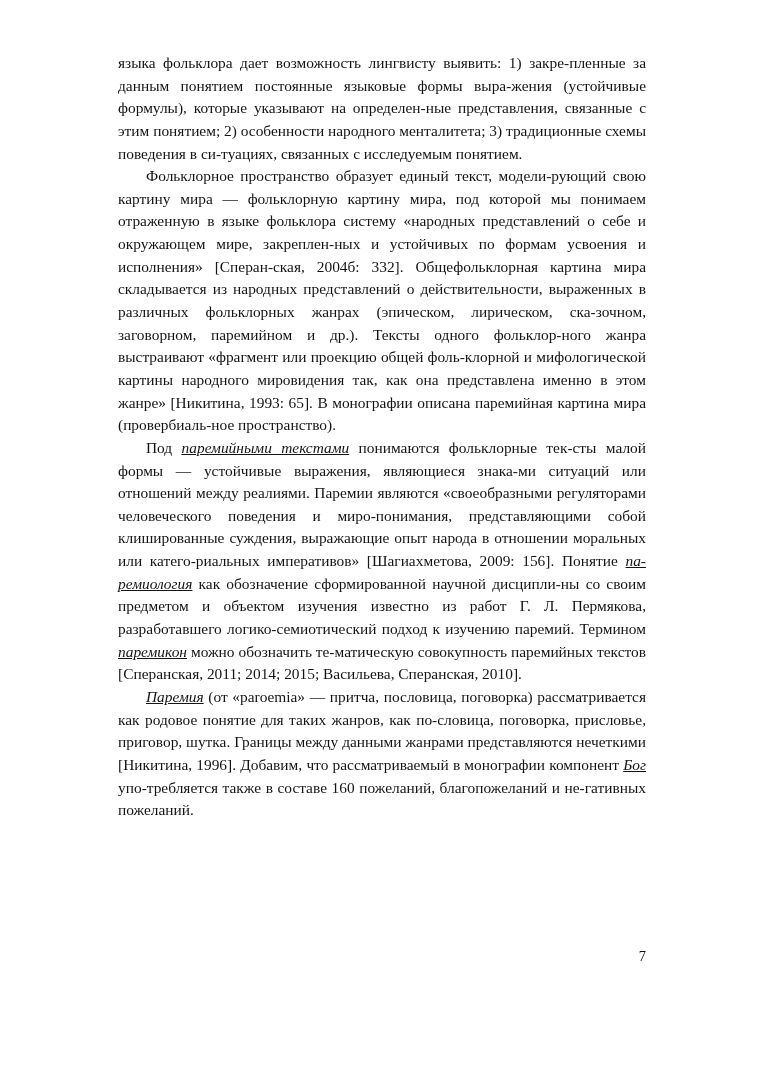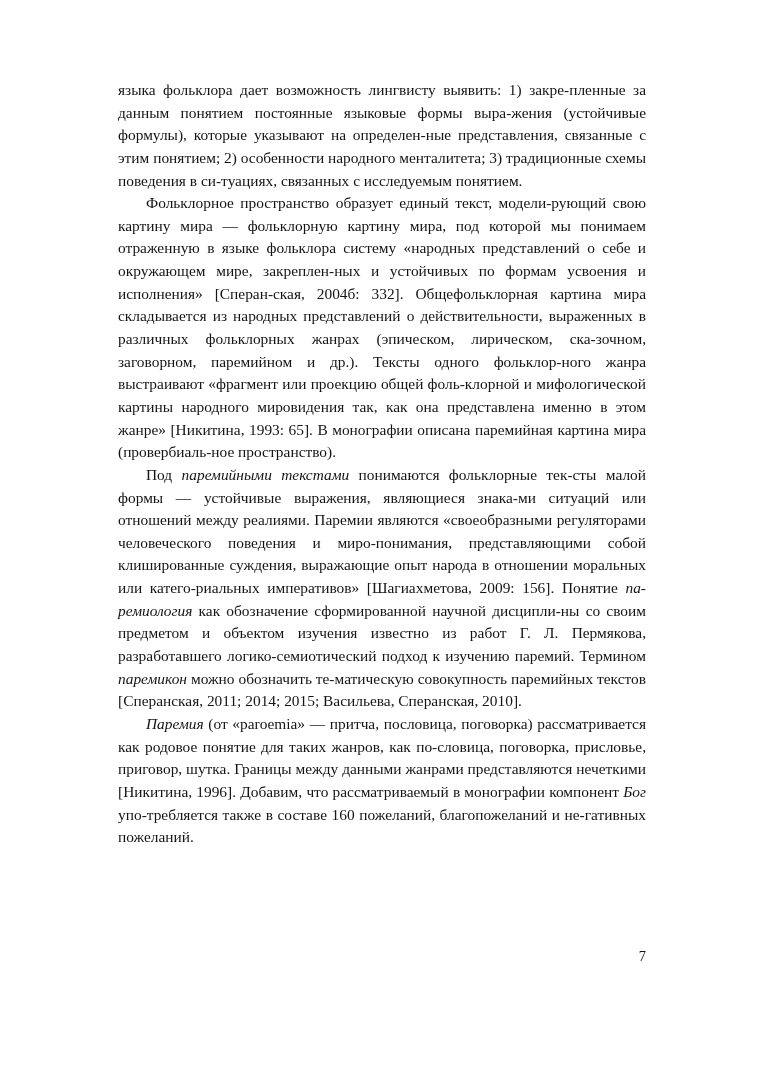--- a/index.html
+++ b/index.html
@@ -17,37 +17,38 @@
   .page {
     position: relative;
     width: 761px;
     height: 1080px;
     background: #ffffff;
     box-sizing: border-box;
   }
   .content {
     position: absolute;
     left: 118px;
-    top: 79px;
+    top: 52px;
     width: 528px;
   }
   p.para {
     margin: 0;
     font-size: 15.4px;
     line-height: 1.47;
     text-align: justify;
     text-justify: inter-word;
     hyphens: manual;
     color: #141414;
   }
   p.indent {
     text-indent: 28px;
   }
   .italic {
     font-style: italic;
+    text-decoration: underline;
   }
   .folio {
     position: absolute;
     left: 118px;
     top: 948px;
     width: 528px;
     text-align: right;
     font-size: 14.5px;
     color: #141414;
   }

